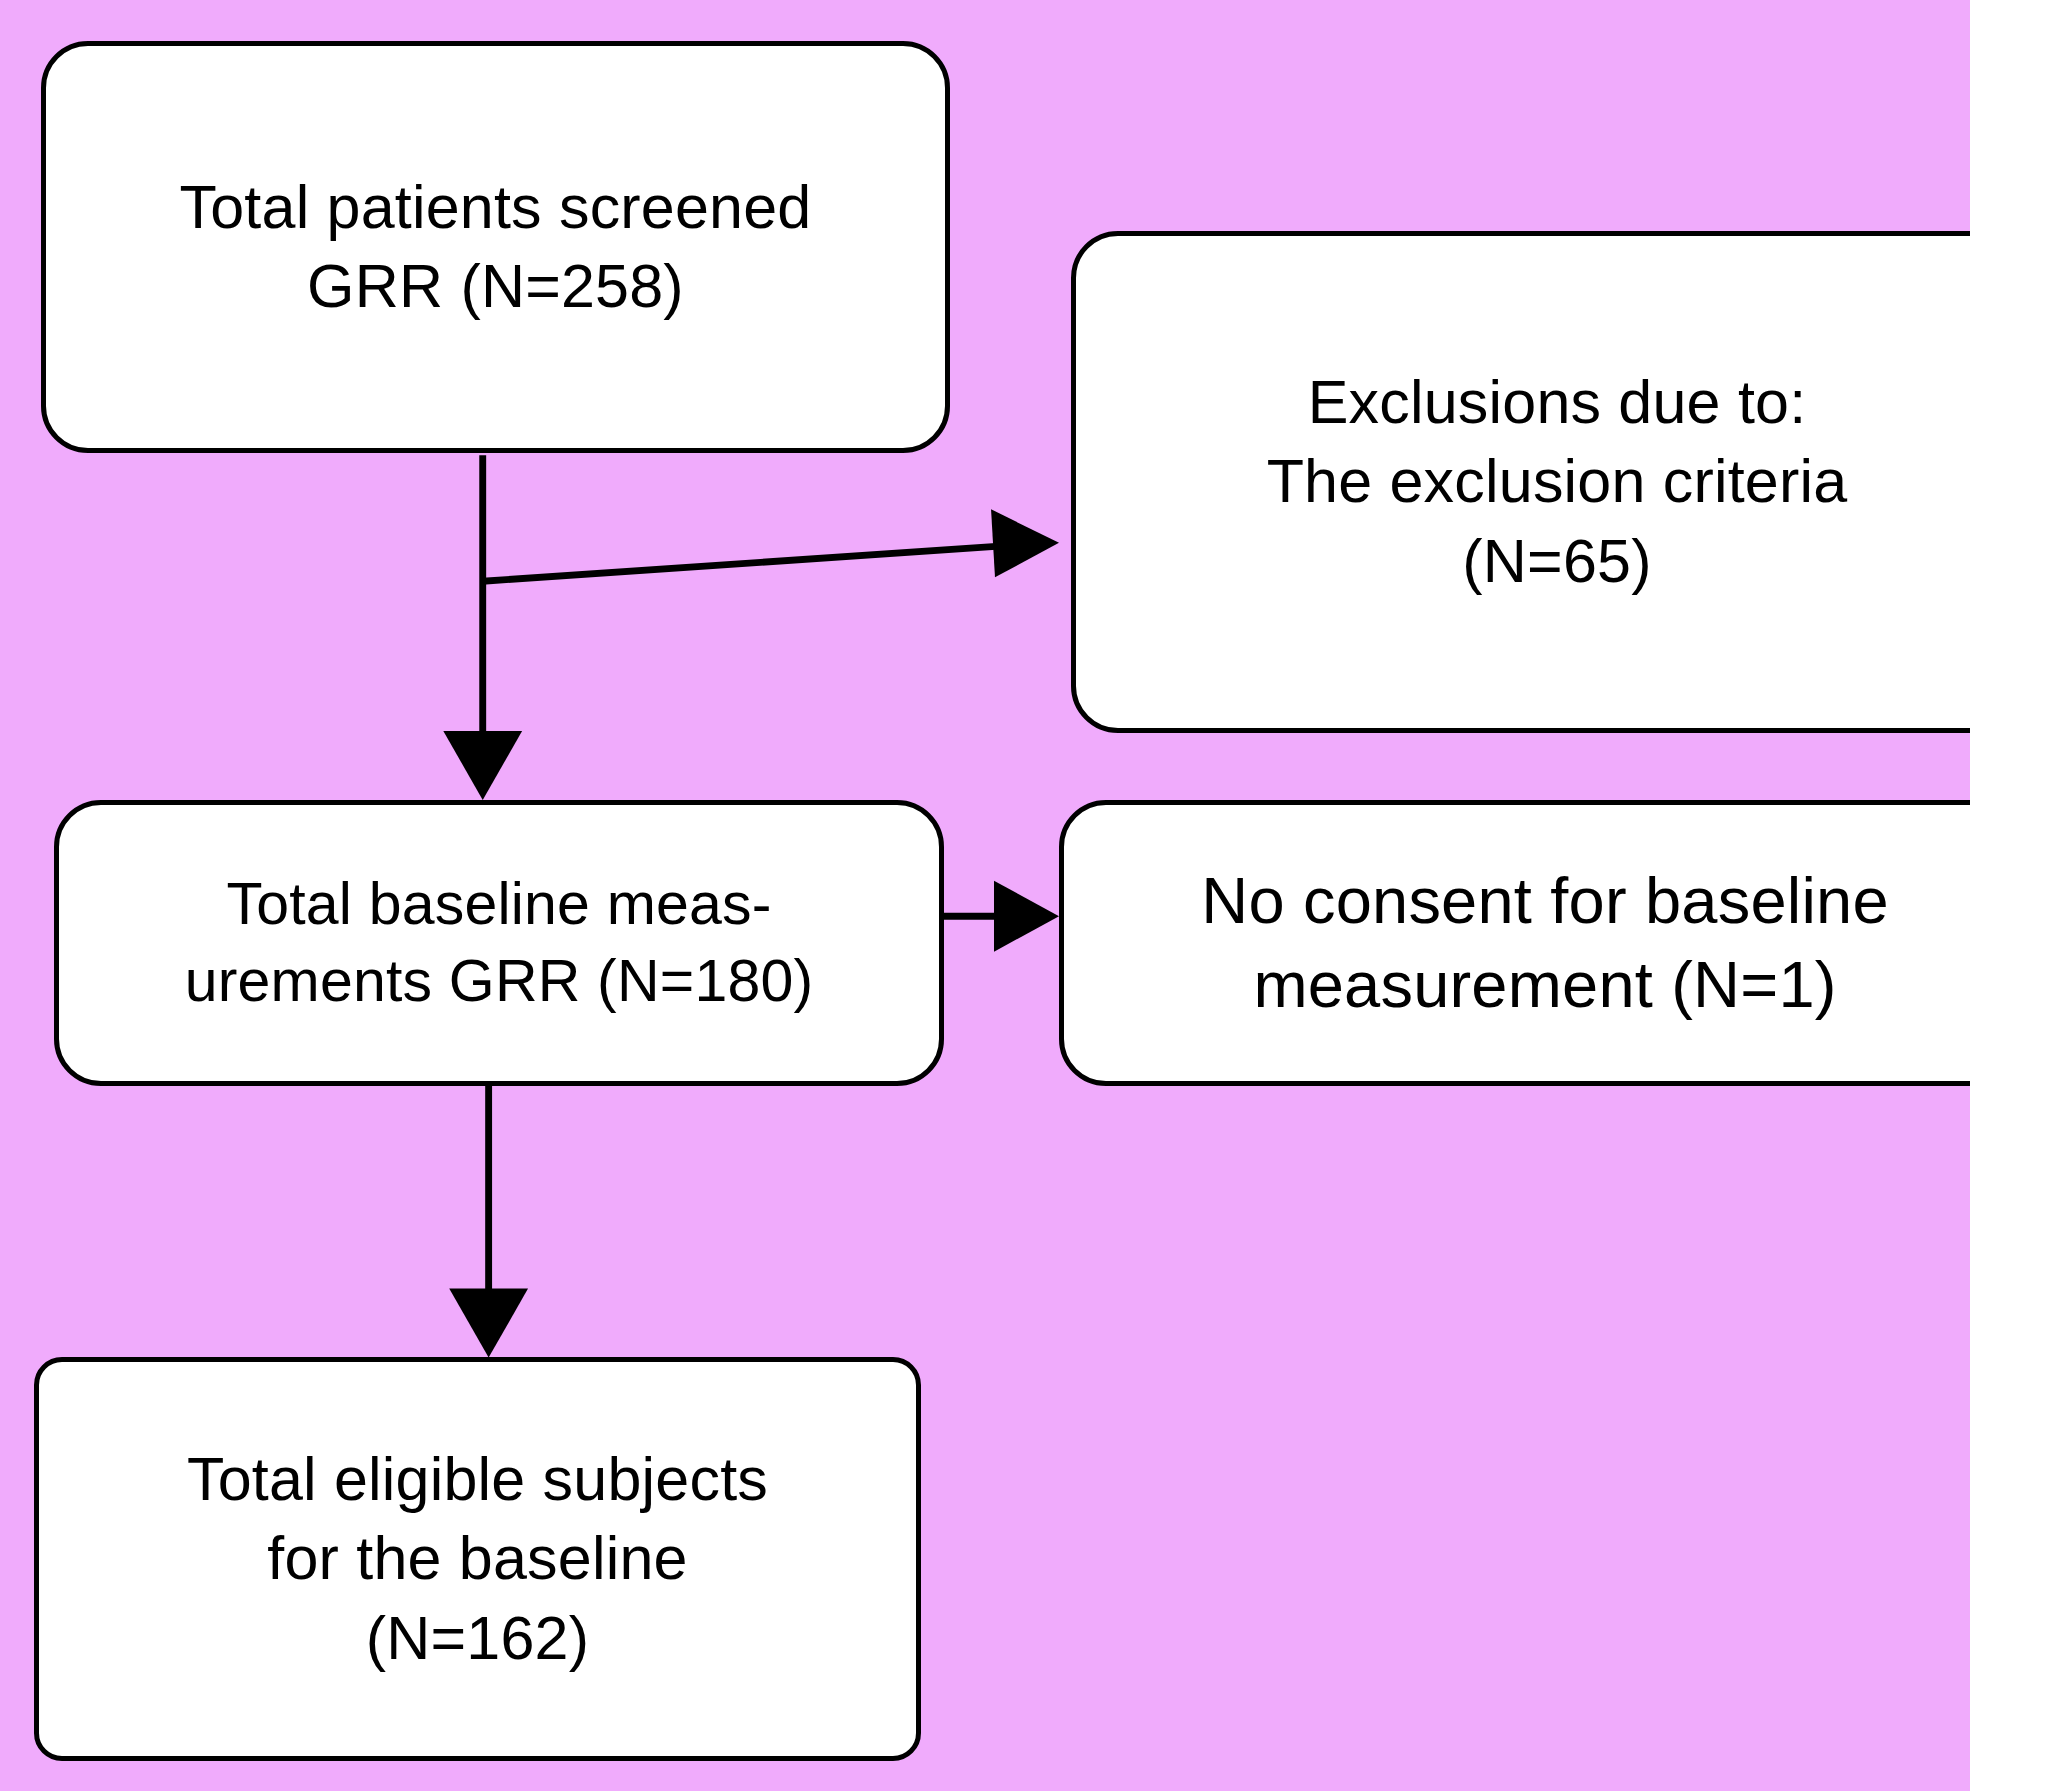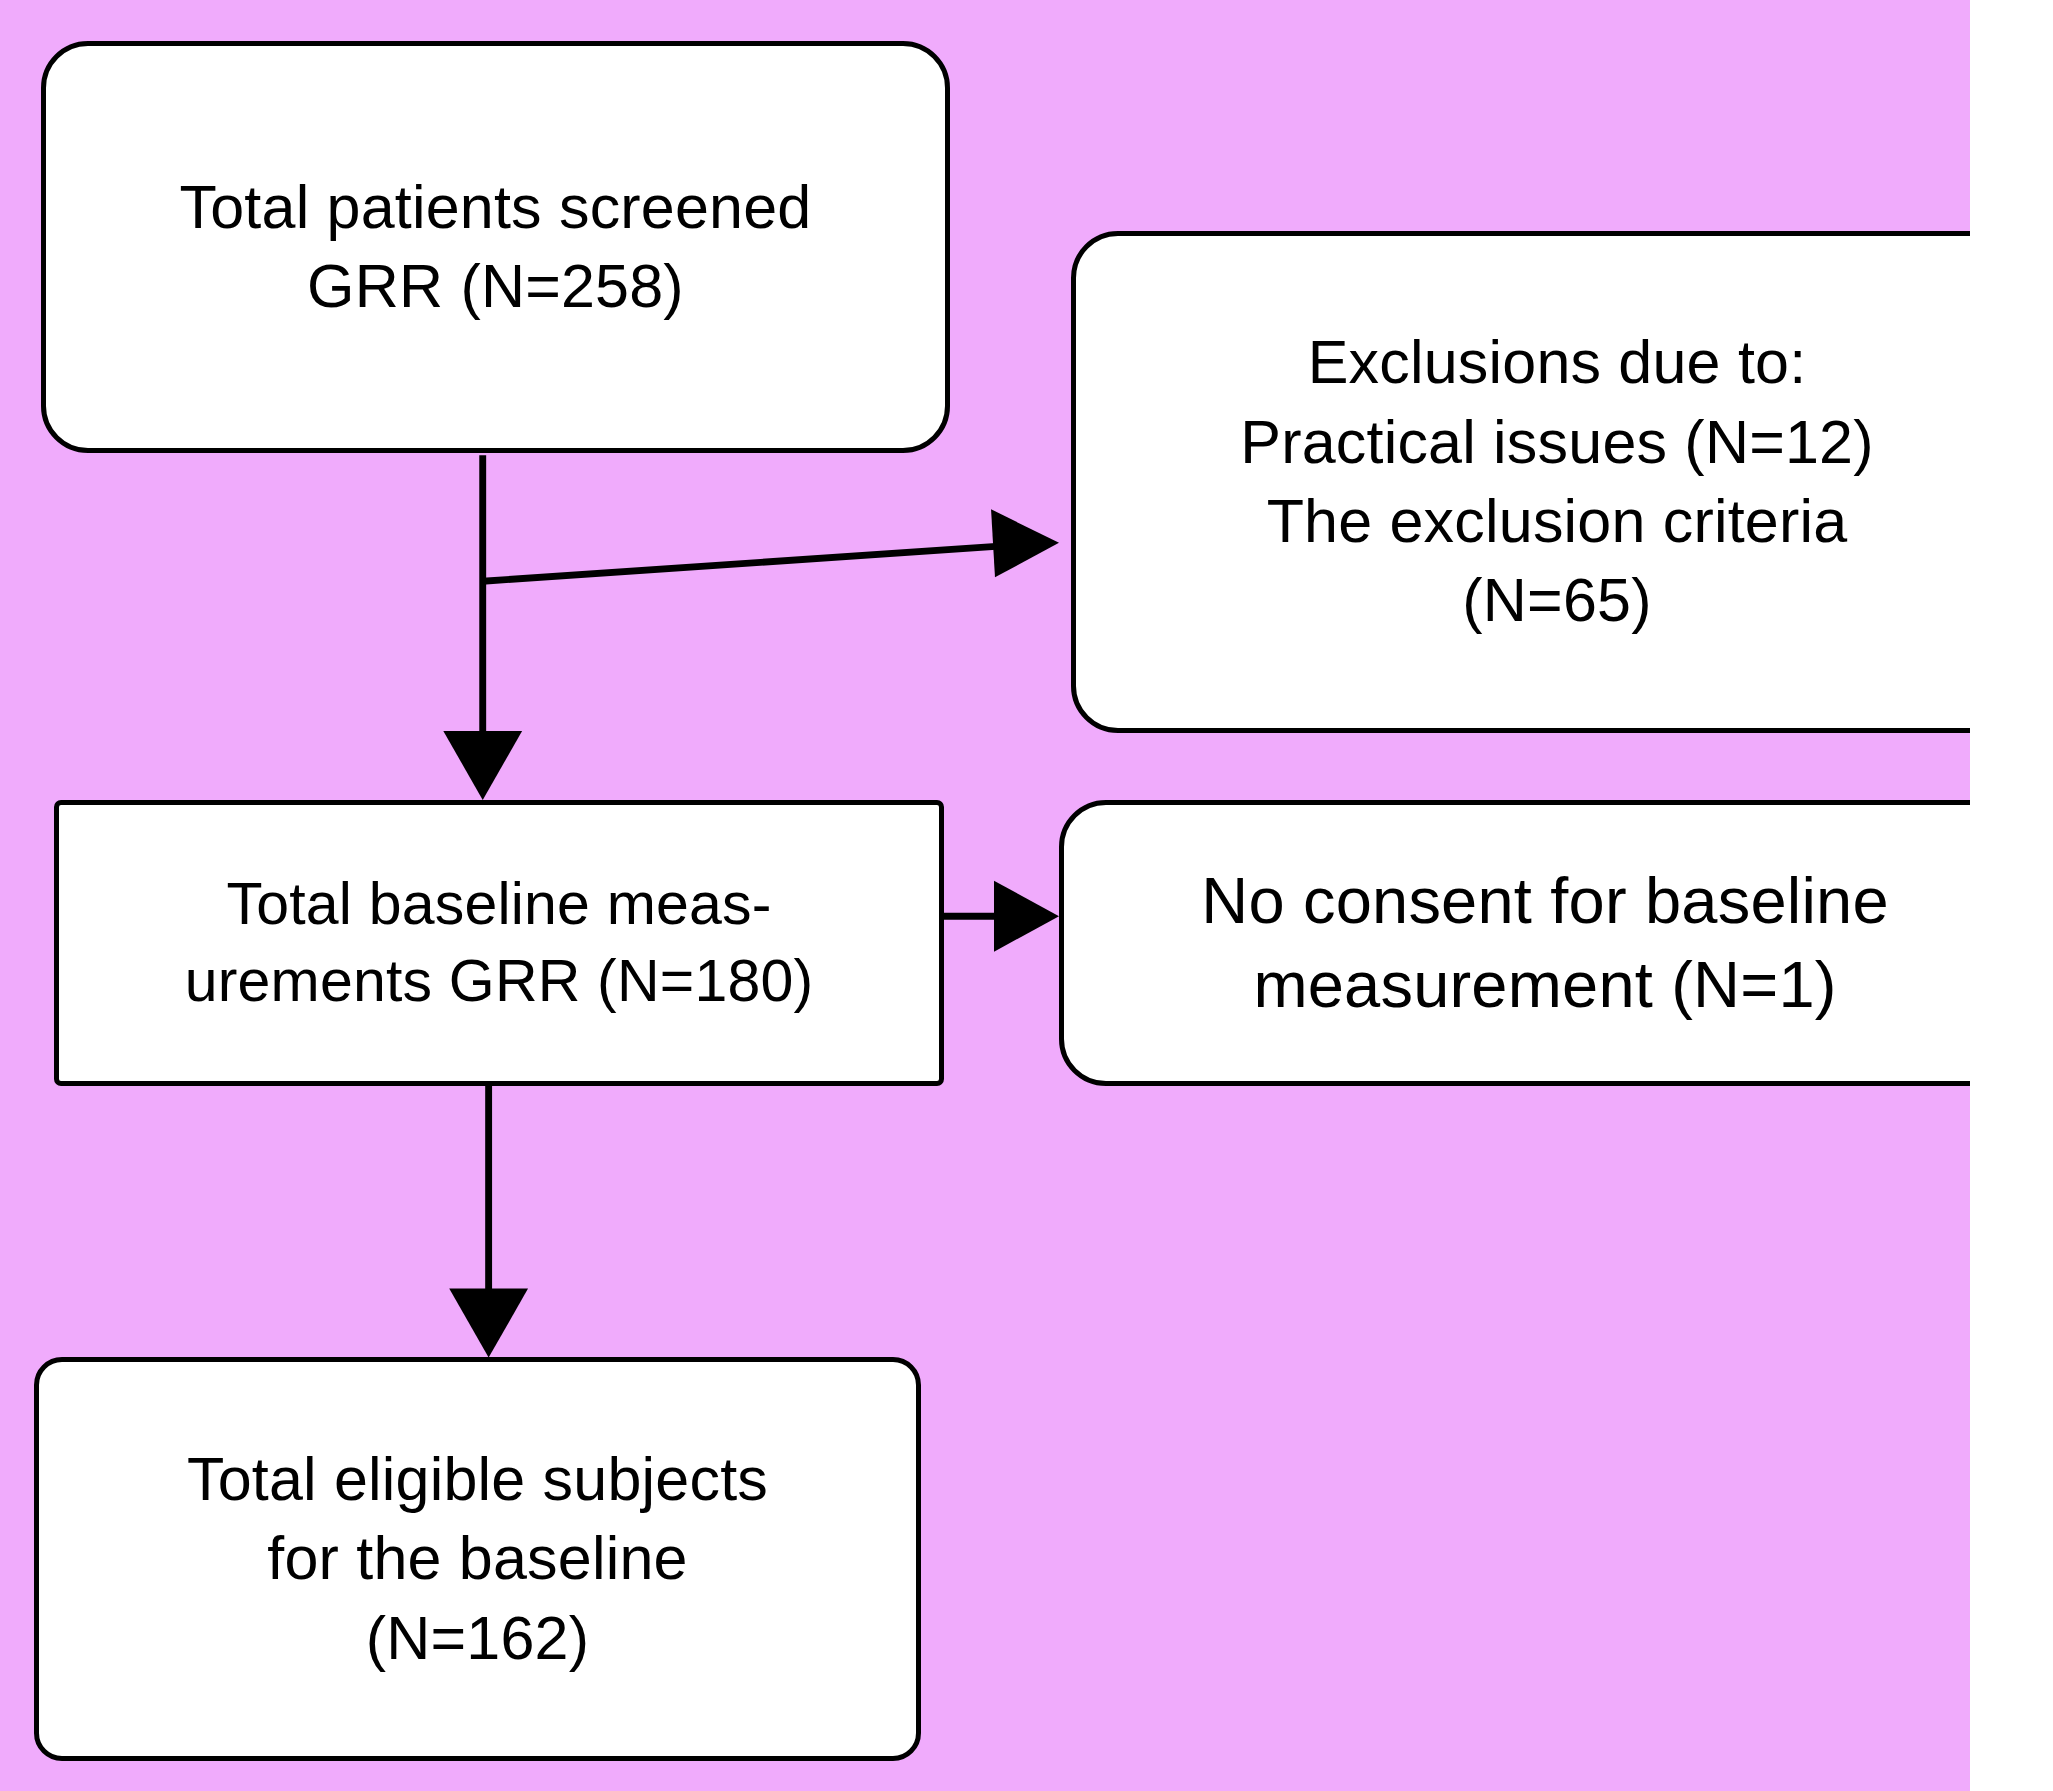--- a/index.html
+++ b/index.html
@@ -33,21 +33,21 @@
     letter-spacing: 0.2px;
   }
   .node .line {
     display: block;
     white-space: nowrap;
   }
 
   
   #node-screened      { left: 41px;   top: 41px;   width: 909px;  height: 412px; }
   #node-exclusions    { left: 1059px; top: 231px;  width: 972px;  height: 502px; margin-left: 12px; }
-  #node-baseline      { left: 54px;   top: 800px;  width: 890px;  height: 286px; font-size: 59px; border-radius: 7px; }
+  #node-baseline      { left: 54px;   top: 800px;  width: 890px;  height: 286px; font-size: 59px; }
   #node-no-consent    { left: 1059px; top: 800px;  width: 972px;  height: 286px; font-size: 65px; }
   #node-eligible      { left: 34px;   top: 1357px; width: 887px;  height: 404px; border-radius: 28px; }
 
   
   #edges {
     position: absolute;
     left: 0; top: 0;
     width: 2054px;
     height: 1792px;
     pointer-events: none;
@@ -90,21 +90,20 @@
     </g>
   </svg>
 
   <div class="node" id="node-screened">
     <span class="line">Total patients screened</span>
     <span class="line">GRR (N=258)</span>
   </div>
 
   <div class="node" id="node-exclusions">
     <span class="line">Exclusions due to:</span>
-    <span class="line">Practical issues (N=12)</span>
     <span class="line">The exclusion criteria</span>
     <span class="line">(N=65)</span>
   </div>
 
   <div class="node" id="node-baseline">
     <span class="line">Total baseline meas-</span>
     <span class="line">urements GRR (N=180)</span>
   </div>
 
   <div class="node" id="node-no-consent">

